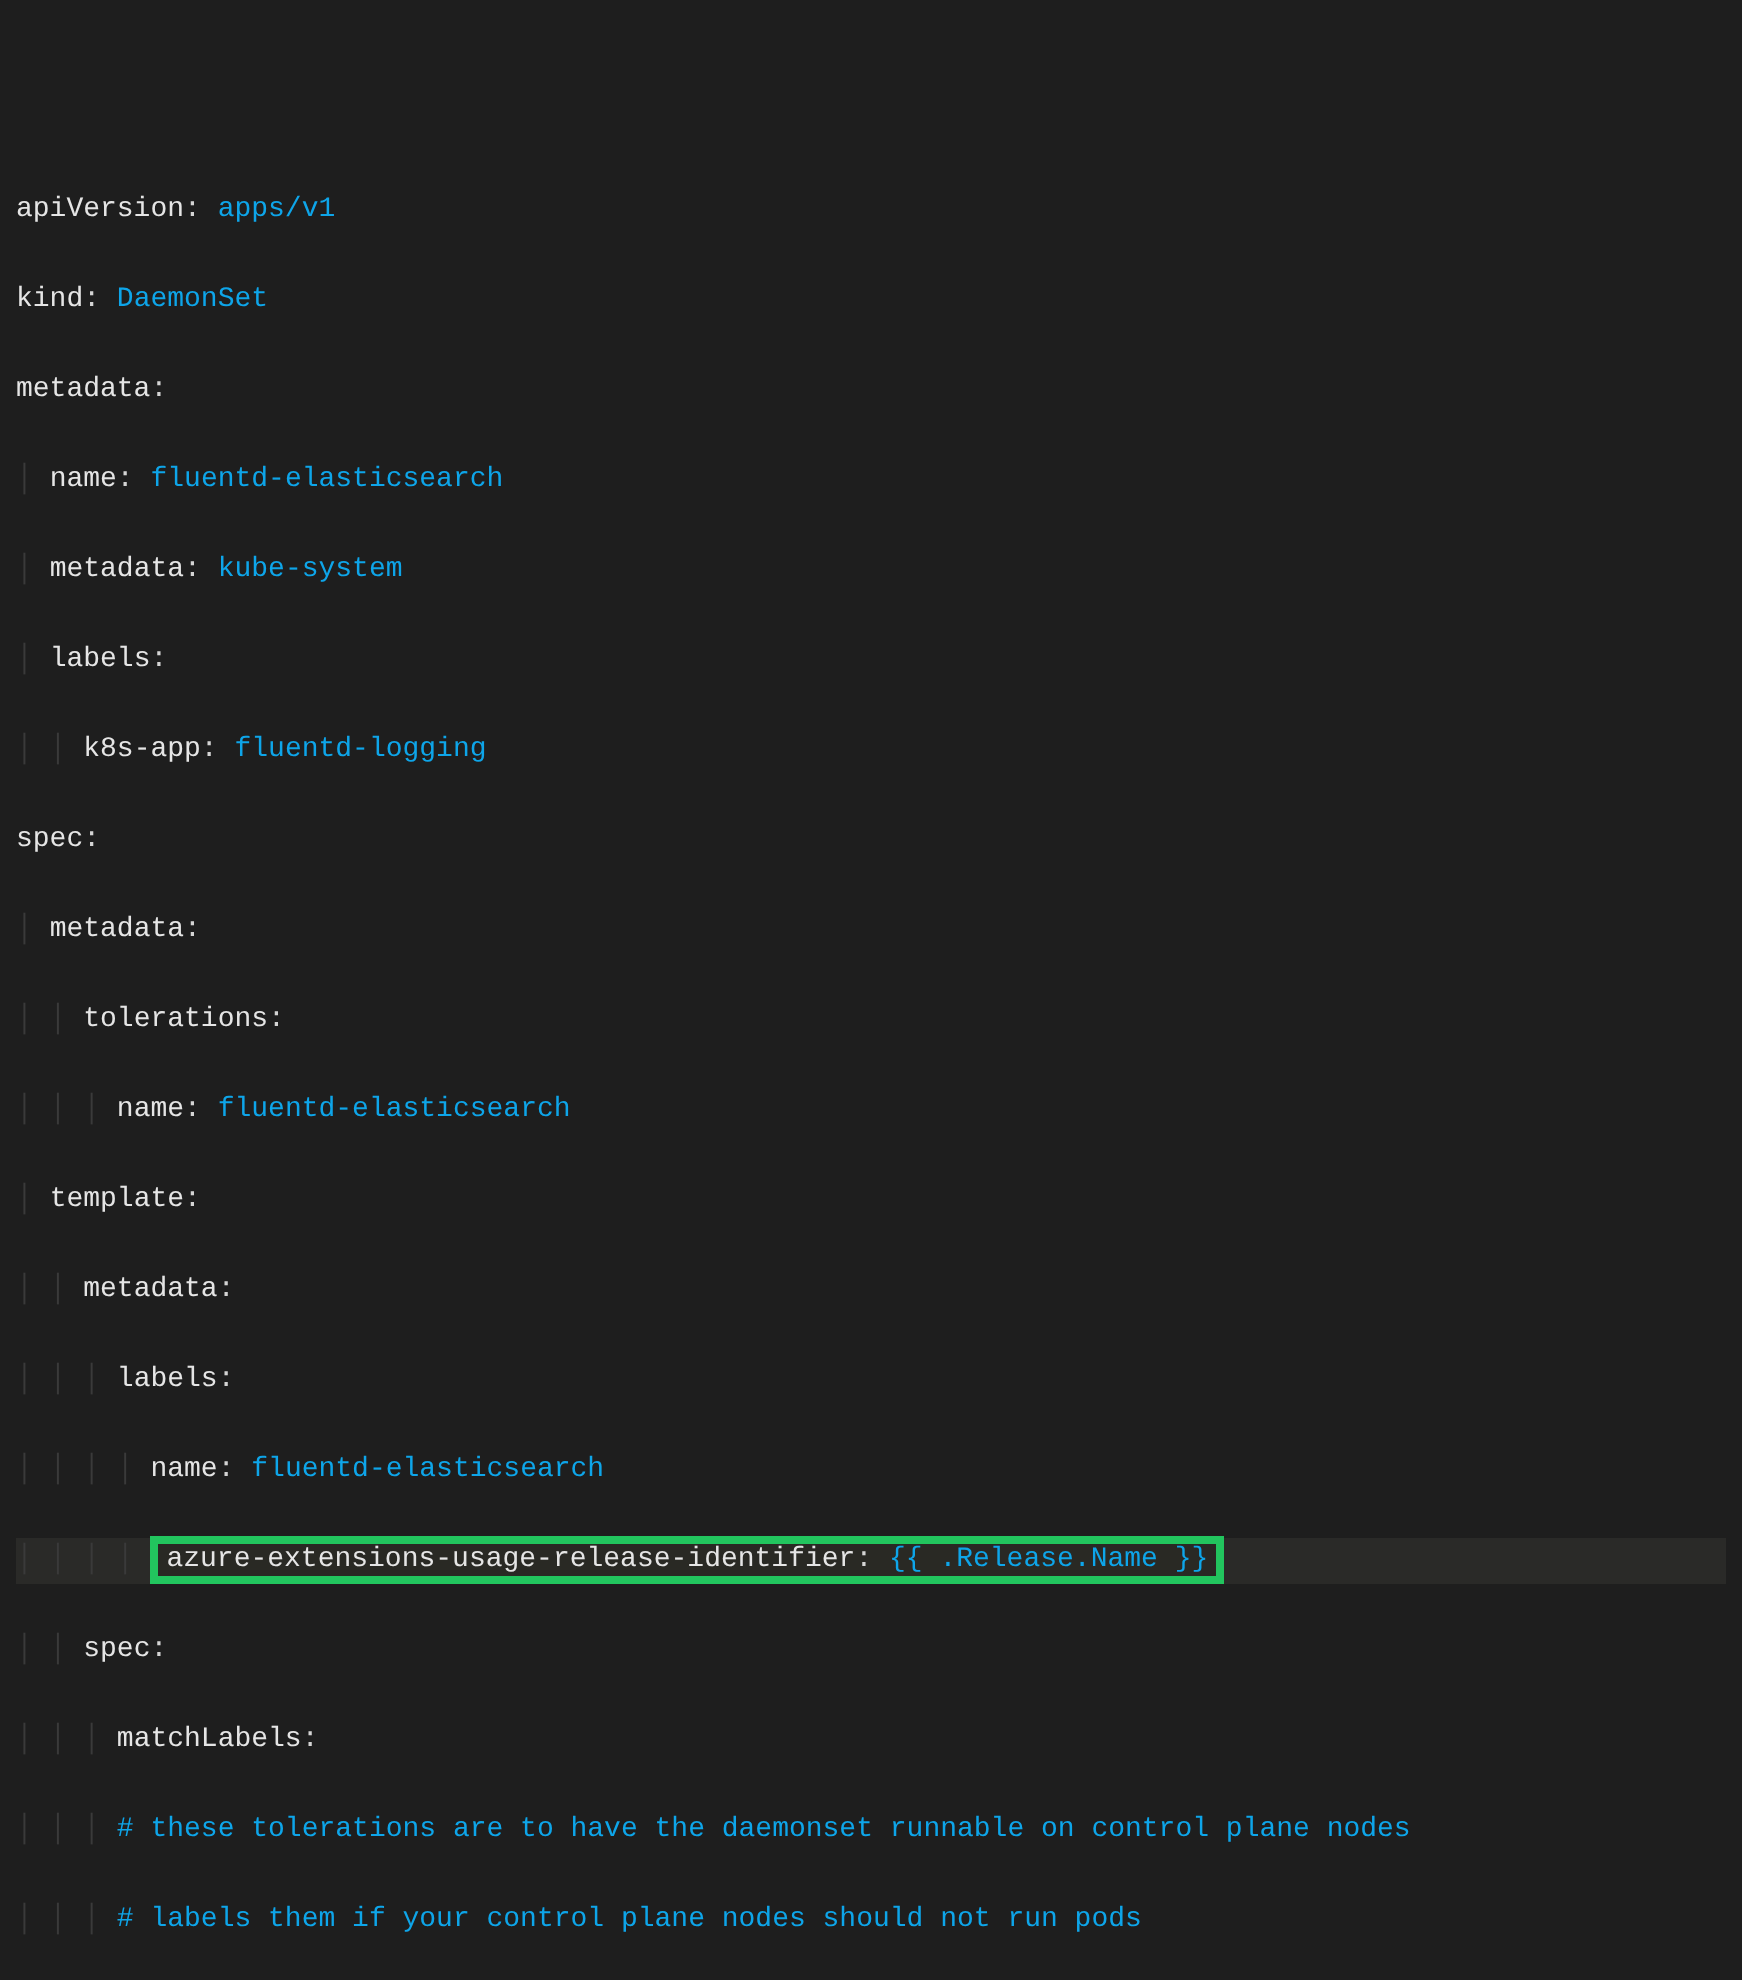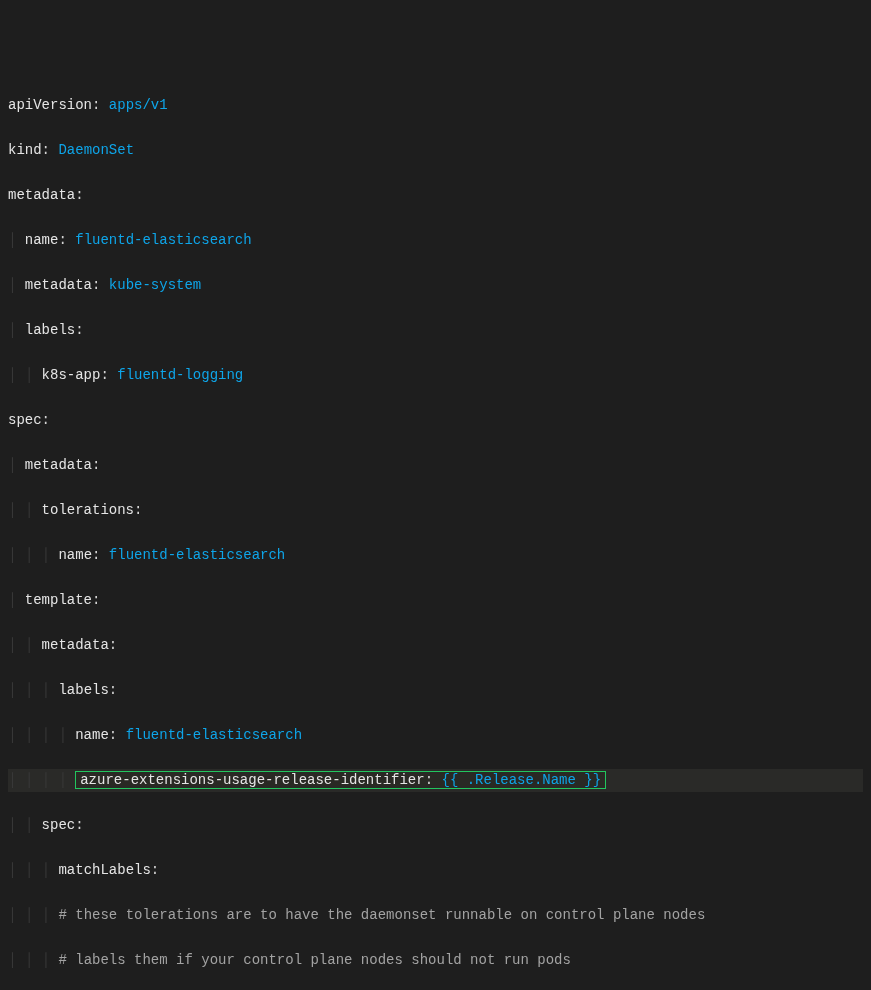--- a/index.html
+++ b/index.html
@@ -10,24 +10,24 @@
     font-size: 14px;
     line-height: 22.5px;
     color: #d4d4d4;
     white-space: pre;
     overflow-x: auto;
   }
   .line { display: block; position: relative; }
   .key   { color: #e5e5e5; }   
   .val   { color: #0ea5e9; }   
   .punc  { color: #d4d4d4; }
-  .cmnt  { color: #a3a3a3; }   
+  .cmnt  { color: #0ea5e9; }   
   .guide { color: #3a3a3a; }   
   .hlbox {
-    border: 1px solid #22c55e;
+    border: 4px solid #22c55e;
     padding: 0 4px;
     background: #292924;
   }
   .hl-line {
     background: #2a2a28;
   }
 </style>
 </head>
 <body>
 

